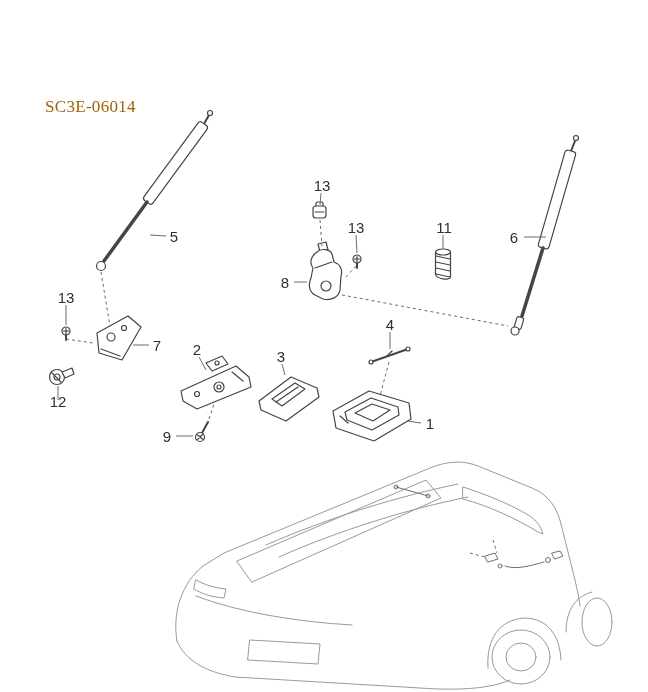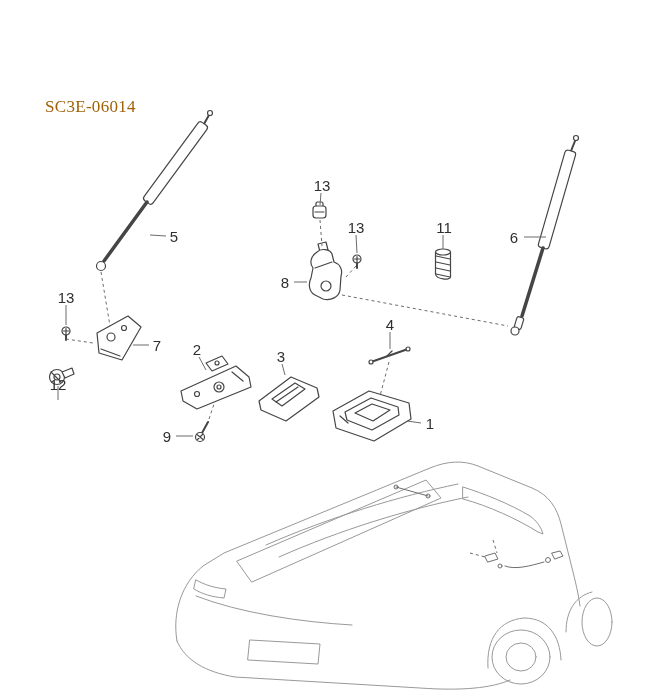--- a/index.html
+++ b/index.html
@@ -215,18 +215,18 @@
       <span class="callout" style="left: 197px; top: 349px;">2</span>
       <span class="callout" style="left: 281px; top: 356px;">3</span>
       <span class="callout" style="left: 390px; top: 324px;">4</span>
       <span class="callout" style="left: 174px; top: 236px;">5</span>
       <span class="callout" style="left: 514px; top: 237px;">6</span>
       <span class="callout" style="left: 157px; top: 345px;">7</span>
       <span class="callout" style="left: 285px; top: 282px;">8</span>
       <span class="callout" style="left: 167px; top: 436px;">9</span>
       <span class="callout" style="left: 322px; top: 185px;">13</span>
       <span class="callout" style="left: 444px; top: 227px; text-align: right;">11</span>
-      <span class="callout" style="left: 58px; top: 384px;">12</span>
+      <span class="callout" style="left: 58px; top: 401px;">12</span>
       <span class="callout" style="left: 356px; top: 227px;">13</span>
       <span class="callout" style="left: 66px; top: 297px;">13</span>
     </div>
 
 </div>
 
 </body></html>

